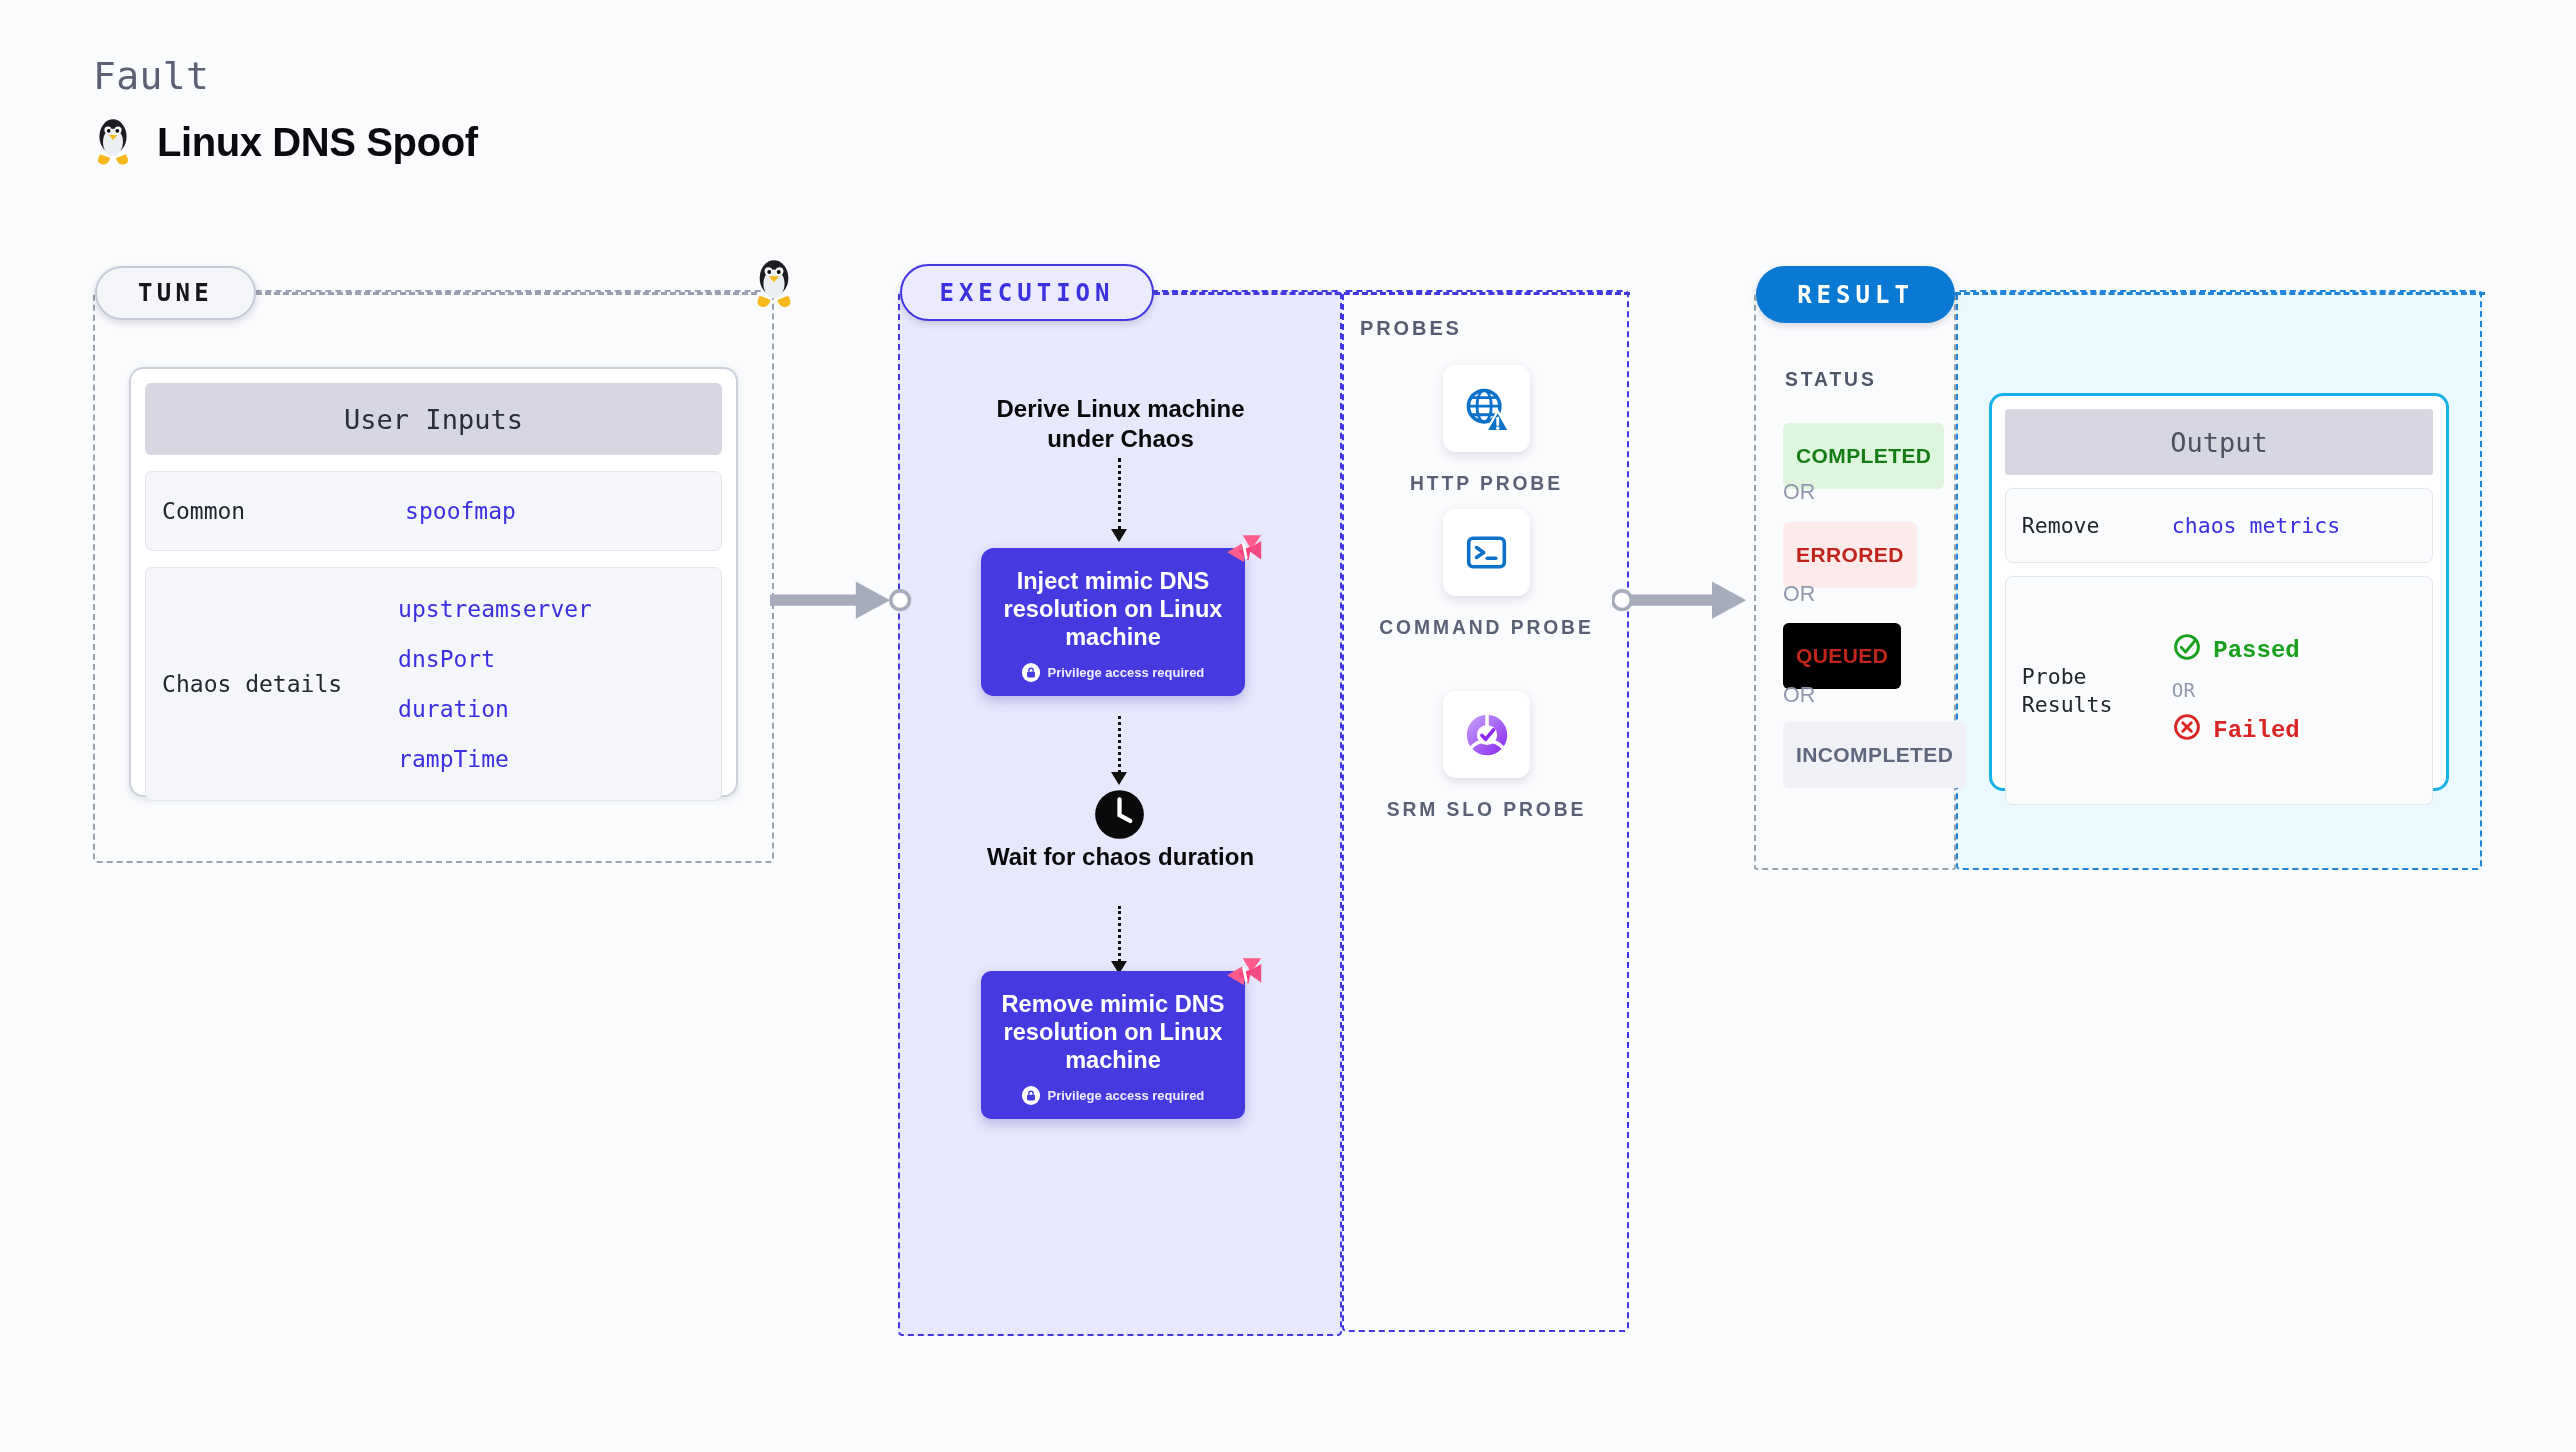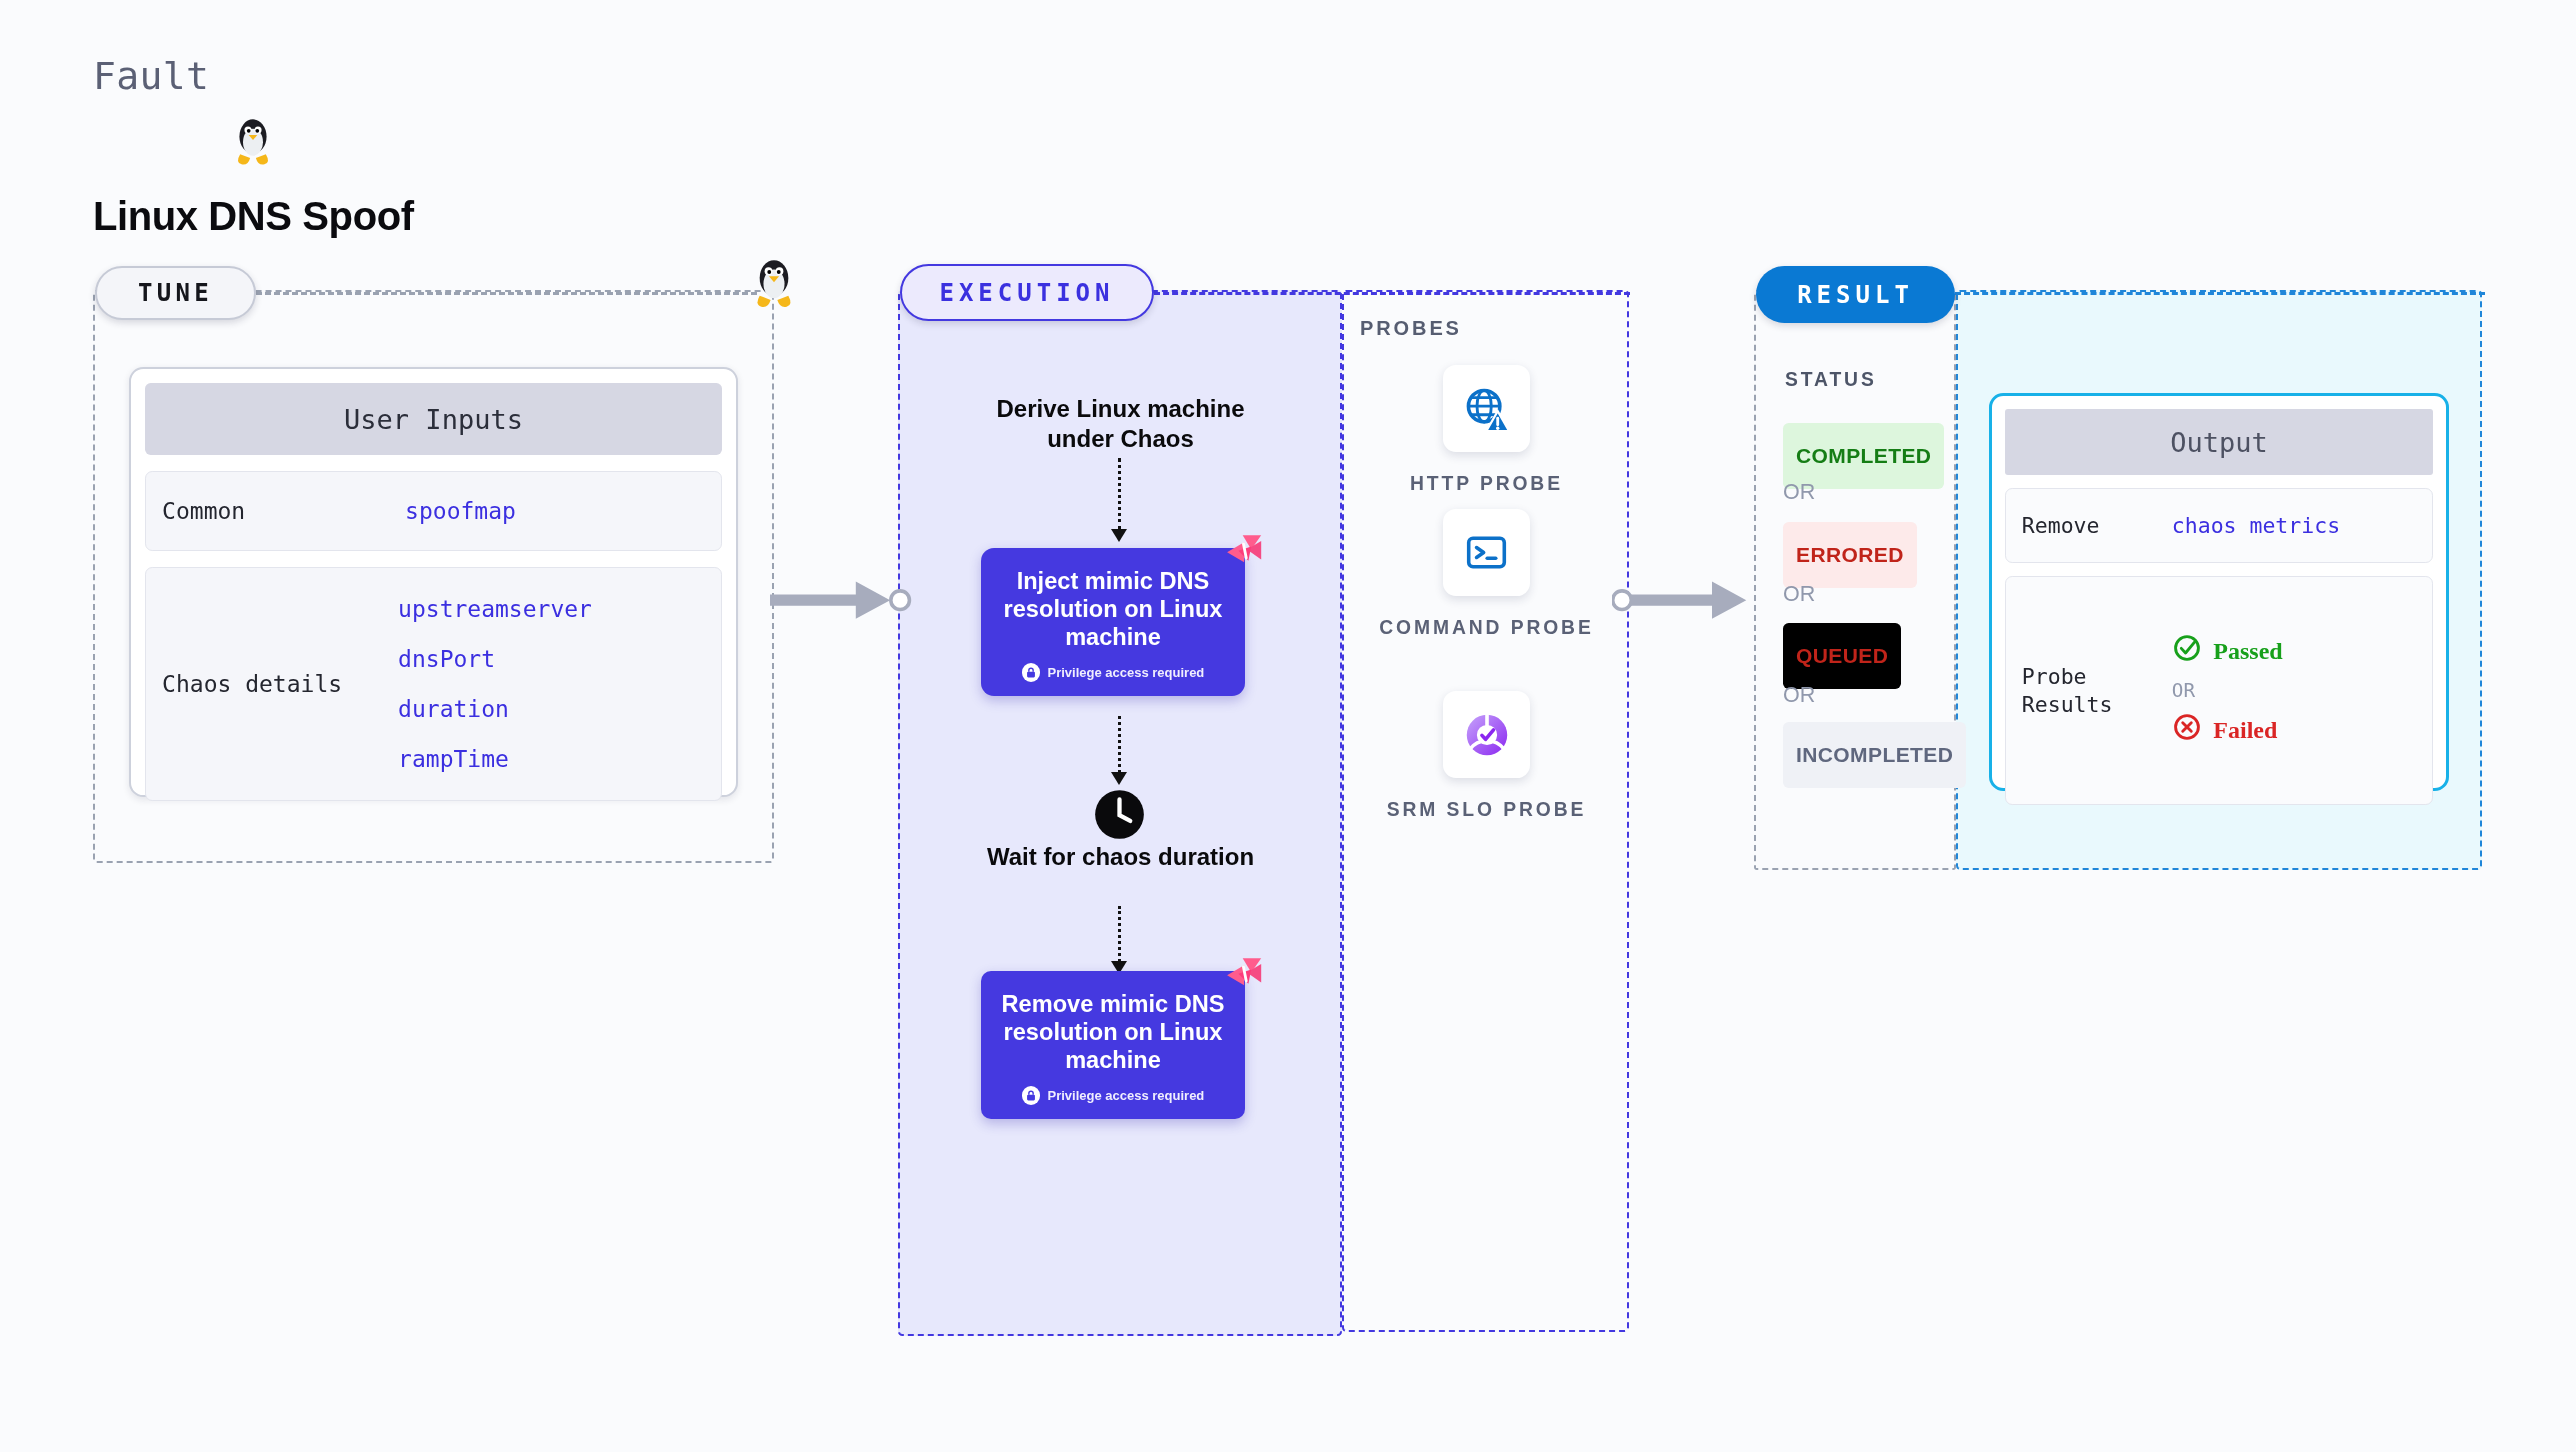--- a/index.html
+++ b/index.html
@@ -12,21 +12,21 @@
   .stage{ position:relative; width:2576px; height:1452px; }
 
   
   #fault-label{
     position:absolute; left:93px; top:54px;
     font-family:"DejaVu Sans Mono", monospace;
     font-size:38px; color:#5b6075; letter-spacing:0.4px;
   }
   #fault-title-row{
     position:absolute; left:93px; top:115px;
-    display:flex; align-items:center; gap:24px;flex-direction:column;
+    display:flex; align-items:center; gap:24px;
   }
   #fault-title{
     font-size:40px; font-weight:700; color:#0b0b0f; letter-spacing:-0.4px;
   }
 
   
   .panel{ position:absolute; }
   .dashed{ border-style:dashed; }
 
   .pill{
@@ -189,21 +189,21 @@
   .out-row{
     margin-top:13px; background:#fafbfd; border:1.4px solid #e3e5ed; border-radius:7.2px;
     display:flex; align-items:center; padding:0 15.8px;
     font-family:"DejaVu Sans Mono", monospace; font-size:21.5px; color:#24262f;
   }
   #out-row-metrics{ height:75px; }
   #out-row-probe{ height:229px; }
   .out-key{ width:150px; flex:0 0 150px; line-height:1.3; }
   .out-val-link{ color:#3b2fe0; font-family:"DejaVu Sans Mono", monospace; font-size:21.5px;}
   .pr-stack{ display:flex; flex-direction:column; gap:10px; }
-  .pr-line{ display:flex; align-items:center; gap:11.5px; font-family:Liberation Serif, serif; font-size:24px; font-weight:700;}
+  .pr-line{ display:flex; align-items:center; gap:11.5px; font-family:Liberation Mono, monospace; font-size:24px; font-weight:700;}
   .pr-pass{ color:#17a01b; }
   .pr-fail{ color:#da2525; }
   .pr-or{ color:#9098ac; font-family:"DejaVu Sans Mono", monospace; font-size:19.3px; font-weight:400;}
 
   
   .rail{ position:absolute; height:0; border-top:3.6px dashed #9aa2b1; z-index:1;}
   .rail-blue{ border-top-color:#4338e0; }
   .rail-cyan{ border-top-color:#1f86d9; }
 
   

